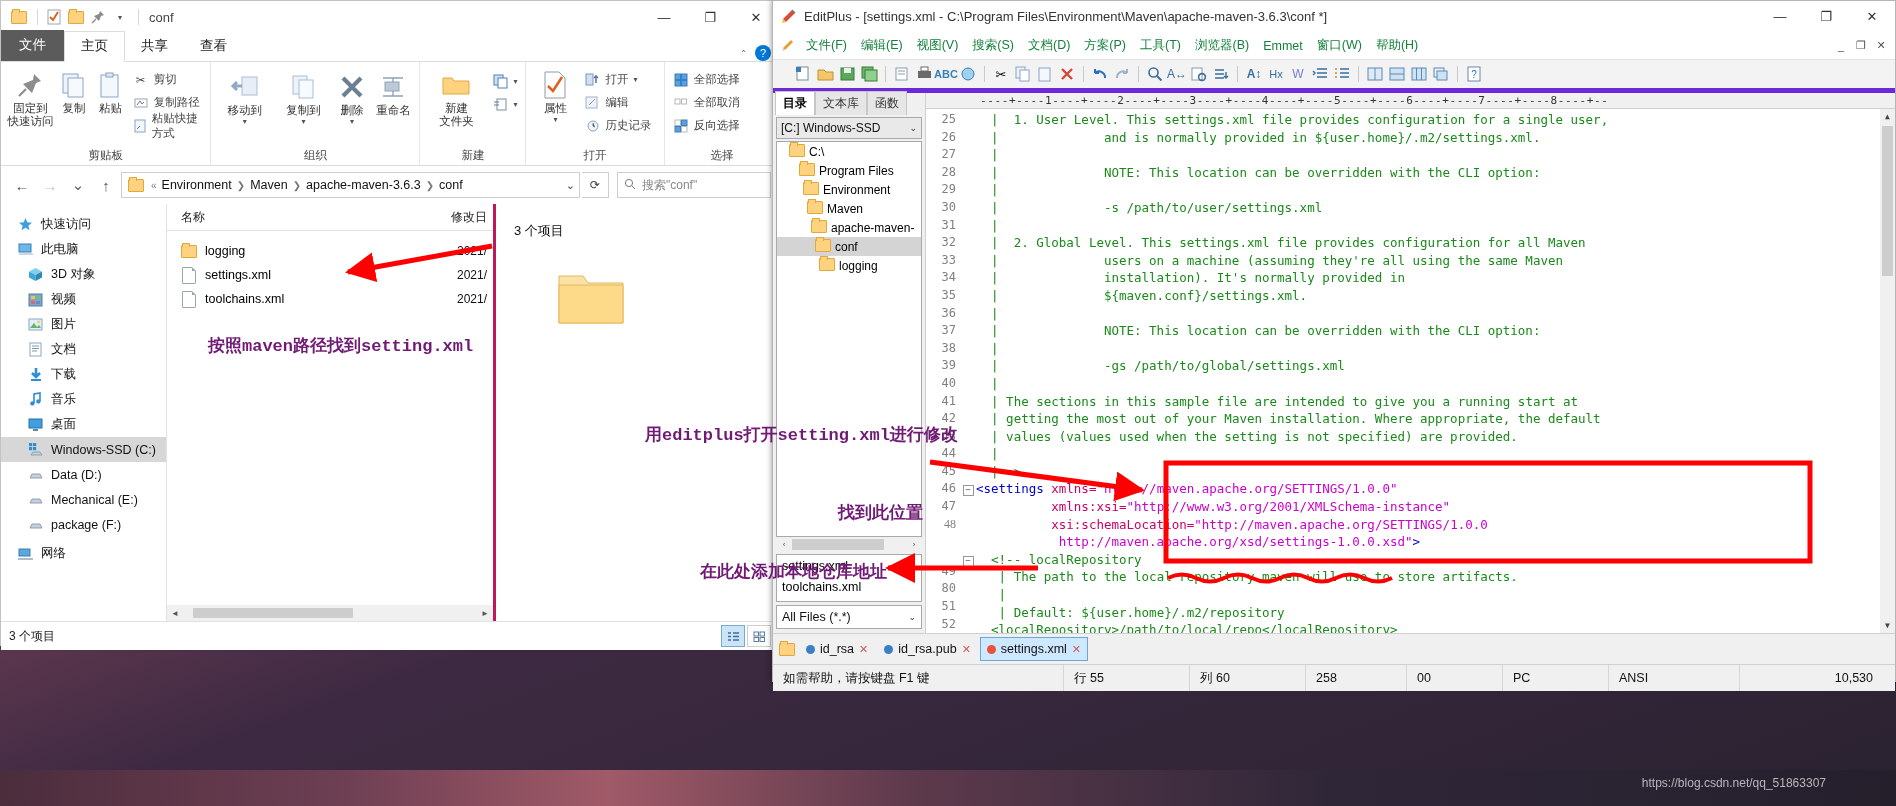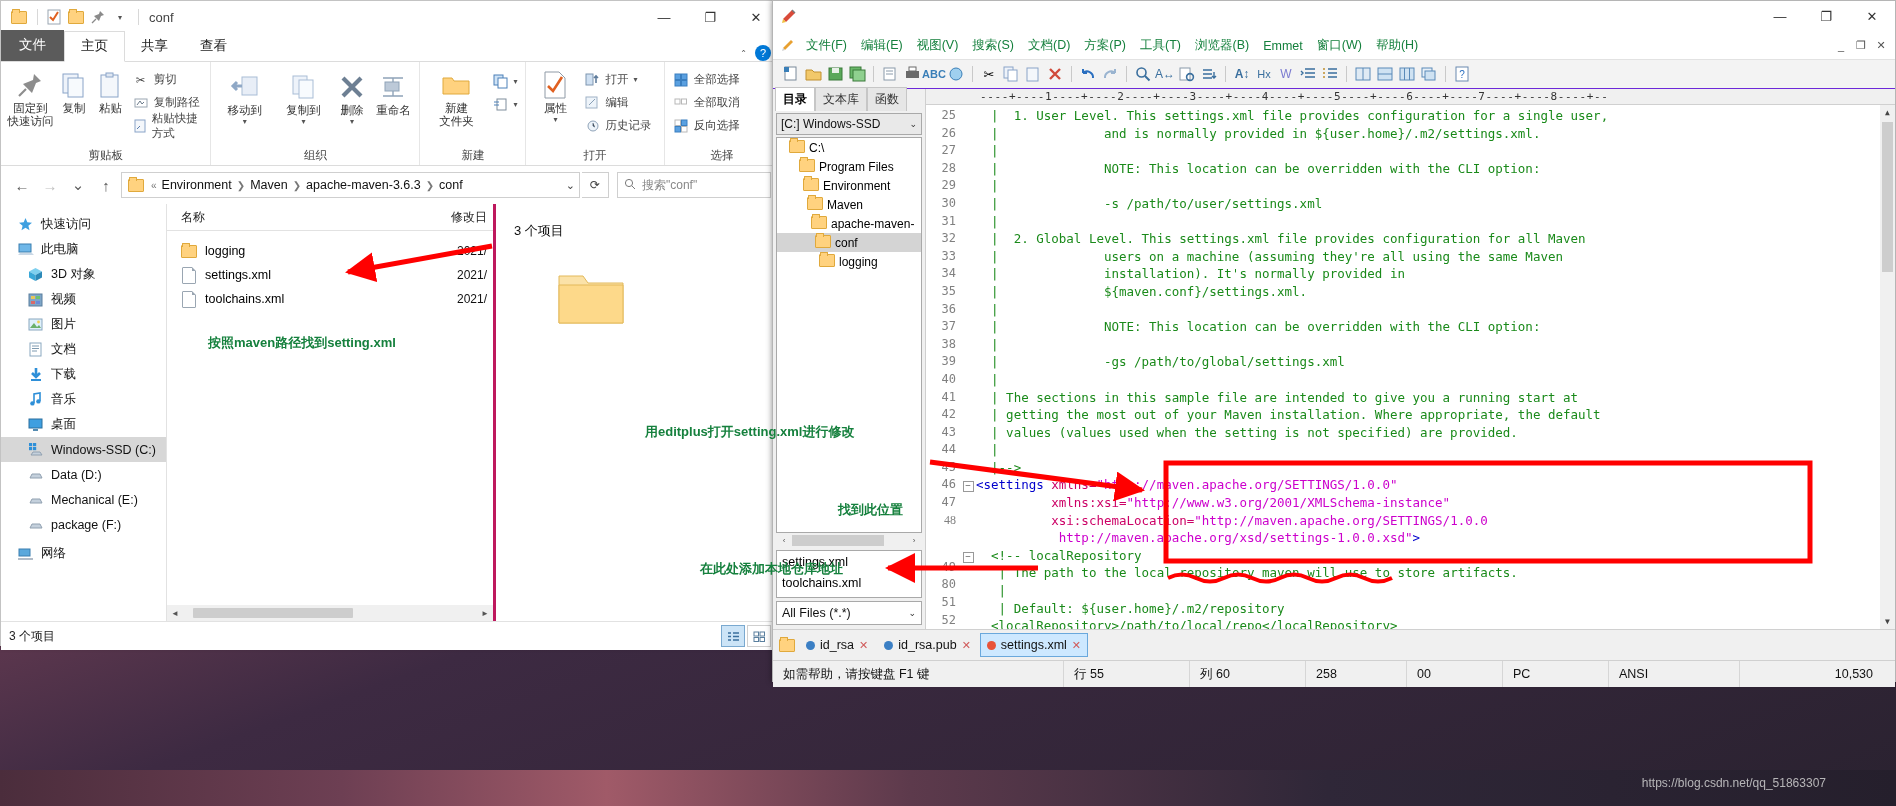--- a/index.html
+++ b/index.html
@@ -87,21 +87,21 @@
   .vbtn.on{background:#cce4f7;border-color:#7aa9d0;}
 
   
   #editplus{left:772px;top:0;width:1124px;height:682px;background:#f0f0f0;border:1px solid #b5b5b5;box-sizing:border-box;}
   #ep-title{height:31px;display:flex;align-items:center;padding-left:8px;background:#fff;}
   #ep-title .apptitle{font-size:13px;color:#333;margin-left:6px;white-space:nowrap;overflow:hidden;}
   #ep-menu{height:27px;display:flex;align-items:center;padding-left:8px;background:#fff;border-bottom:1px solid #e2e2e2;gap:0;}
   .mitem{padding:3px 7px;font-size:12.5px;color:#15803d;white-space:nowrap;}
   #ep-menu .mdi{margin-left:auto;display:flex;padding-right:4px;}
   .mdibtn{width:20px;height:18px;display:flex;align-items:center;justify-content:center;font-size:11px;color:#555;}
-  #ep-toolbar{height:28px;display:flex;align-items:center;padding:0 8px;gap:2px;background:#f3f3f3;border-bottom:1px solid #6d28d9;}
+  #ep-toolbar{height:28px;display:flex;align-items:center;padding:0 20px;gap:2px;background:#f3f3f3;border-bottom:5px solid #6d28d9;}
   .tbico{width:20px;height:20px;display:flex;align-items:center;justify-content:center;}
   .tbsep{width:1px;height:16px;background:#c9c9c9;margin:0 4px;}
 
   #ep-body{display:flex;height:calc(682px - 31px - 27px - 28px - 30px - 26px);}
   
   #ep-dock{width:152px;border-right:1px solid #cfcfcf;background:#f0f0f0;display:flex;flex-direction:column;}
   #dock-tabs{height:22px;display:flex;align-items:flex-end;font-size:12px;padding-left:2px;}
   .dtab{padding:3px 7px;border:1px solid #c6c6c6;border-bottom:none;background:#e6e6e6;color:#333;}
   .dtab.active{background:#fff;font-weight:bold;color:#000;}
   #drive-sel{margin:2px 3px;height:20px;border:1px solid #a9a9a9;background:#e9e9e9;display:flex;align-items:center;padding:0 4px;font-size:12px;color:#111;}
@@ -141,21 +141,21 @@
   .etab.active{background:#cde8ff;border-color:#6aa8dc;}
   .dot{width:9px;height:9px;border-radius:50%;background:#3b7fc4;display:inline-block;}
   .dot.red{background:#e8533a;}
   .xclose{color:#d05a5a;font-size:11px;}
   #ep-status{height:26px;background:#f0f0f0;border-top:1px solid #d0d0d0;display:flex;align-items:center;font-size:12.5px;color:#111;}
   .scell{padding:0 10px;height:100%;display:flex;align-items:center;border-right:1px solid #d6d6d6;white-space:nowrap;}
   .scell.grow{flex:0 0 270px;}
   .scell.last{margin-left:auto;border-right:none;text-align:right;}
 
   
-  .anno{position:absolute;color:#15803d;font-size:13px;font-weight:bold;white-space:nowrap;}
+  .anno{position:absolute;color:#701a75;font-size:17px;font-weight:bold;white-space:nowrap;font-family:Liberation Mono, monospace;}
   svg.ov{position:absolute;left:0;top:0;width:1896px;height:806px;pointer-events:none;}
   #watermark{position:absolute;right:70px;bottom:16px;color:#cfcfcf;font-size:12px;opacity:.85;}
   #taskbar-strip{position:absolute;left:0;bottom:0;width:1896px;height:36px;
      background:linear-gradient(90deg,#4b2d3c 0%,#6d3f53 18%,#a05a68 32%,#5d3a4c 48%,#2f2738 70%,#251f2c 100%);}
   #tb-text{position:absolute;left:10px;bottom:8px;color:#e8dce2;font-size:12px;opacity:.7;}
 </style>
 </head>
 <body>
 
 <div class="win nosel" id="explorer">
@@ -660,20 +660,21 @@
 <div class="win nosel" id="editplus">
 
   <div id="ep-title">
     <span>
       <svg width="17" height="17" viewBox="0 0 17 17">
           <path d="M2 12 L11 3 L14 6 L5 15 Z" fill="#d94b3a"></path>
           <path d="M2 12 L5 15 L1 16 Z" fill="#f0c040"></path>
           <path d="M11 3 L14 6" stroke="#7a7a7a" stroke-width="1.4"></path>
         </svg>
     </span>
+    <span class="apptitle">EditPlus - [settings.xml - C:\Program Files\Environment\Maven\apache-maven-3.6.3\conf *]</span>
     <span class="wbtns">
       <span class="wbtn">—</span>
       <span class="wbtn">❐</span>
       <span class="wbtn close">✕</span>
     </span>
   </div>
 
   <div id="ep-menu">
     <span style="margin-right:3px">
       <svg width="15" height="15" viewBox="0 0 15 15">

